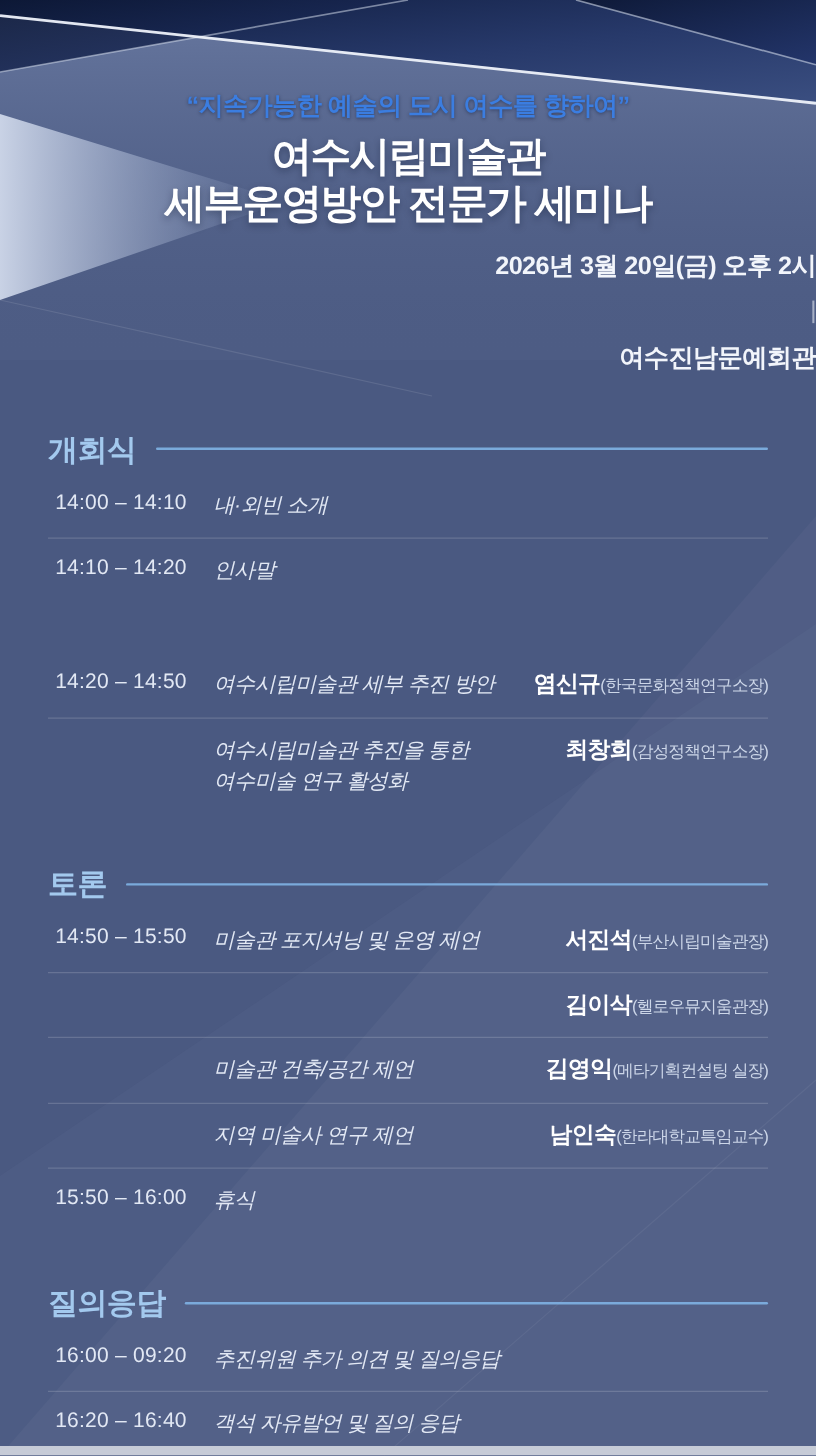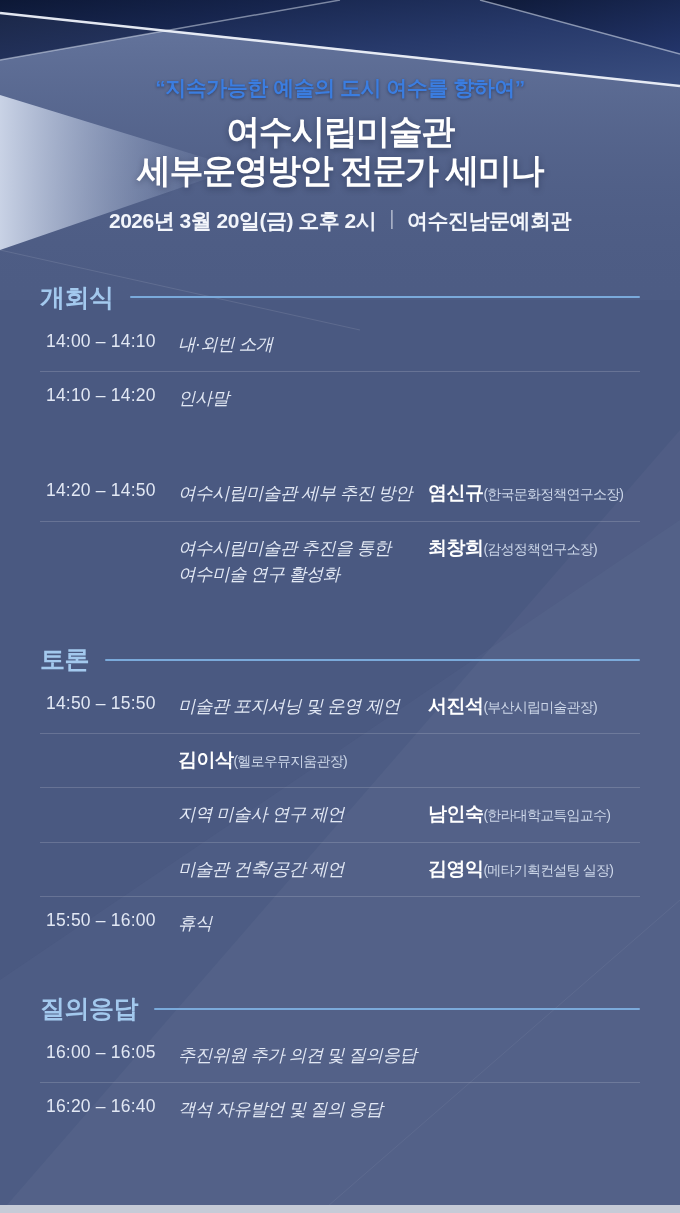--- a/index.html
+++ b/index.html
@@ -14,40 +14,40 @@
   
   .hdr { text-align:center; padding-top:74px; }
   .hdr-subtitle {
     font-size:21px; font-weight:700; color:#3b7de0; letter-spacing:-0.5px;
     text-shadow:0 1px 3px rgba(8,16,40,.45);
   }
   .hdr-title { margin-top:10px; color:#ffffff; font-weight:800;
     font-size:34px; line-height:1.16; letter-spacing:-1.5px;
     text-shadow:0 2px 6px rgba(8,16,40,.35);
   }
-  .hdr-date { margin-top:16px; display:flex; justify-content:center; align-items:flex-start; gap:13px;
-    color:#f2f5fb; font-size:21px; font-weight:600; letter-spacing:-0.5px;
+  .hdr-date { margin-top:16px; display:flex; justify-content:center; align-items:flex-end; gap:13px;
+    color:#f2f5fb; font-size:21px; font-weight:600; letter-spacing:-0.5px;flex-direction:column;
   }
   .hdr-date .sep { font-weight:300; opacity:.55; font-size:20px; }
 
   
   .sched { padding:0 40px; margin-top:46px; }
   .section { margin-top:42px; }
   .section:first-child { margin-top:0; }
   .sec-head { display:flex; align-items:center; margin-bottom:4px; }
   .sec-title { color:#a3c9ee; font-size:25px; font-weight:800; letter-spacing:-0.5px; flex:none; }
   .sec-line { flex:1; height:2px; background:#7fb3e4; margin-left:16px; border-radius:2px; opacity:.9; }
 
   .row { display:flex; align-items:flex-start; padding:13px 0 14px 6px; }
   .row + .row { border-top:1px solid rgba(255,255,255,0.16); }
   .cell-time { width:132px; flex:none; color:#e2e8f4; font-size:17.5px; letter-spacing:0.2px; }
   .cell-topic { flex:1; color:#e2e8f4; font-size:17.5px; letter-spacing:-0.5px;
     white-space:pre-line; line-height:1.5;font-style:italic; }
   .row.has-speaker .cell-topic { flex:none; width:250px; }
-  .cell-speaker { flex:1; white-space:nowrap; }
+  .cell-speaker { flex:1; white-space:nowrap;text-align:right; }
   .spk-name { color:#ffffff; font-size:19px; font-weight:800; letter-spacing:-0.5px; }
   .spk-affil { color:#ccd6e8; font-size:14px; letter-spacing:-0.8px; }
 
   .bottom-strip { position:absolute; left:0; bottom:0; width:680px; height:8px; background:#c6cbd7; z-index:3; }
 </style>
 </head>
 <body>
 
 <svg class="bg-svg" width="680" height="1213" viewBox="0 0 680 1213">
   <defs>
@@ -153,45 +153,45 @@
         </span>
       </div>
       <div class="row has-speaker">
         <span class="cell-time"></span>
         <span class="cell-speaker">
           <span class="spk-name">김이삭</span><span class="spk-affil">(헬로우뮤지움관장)</span>
         </span>
       </div>
       <div class="row has-speaker">
         <span class="cell-time"></span>
+        <span class="cell-topic">미술관 건축/공간 제언</span>
+        <span class="cell-speaker">
+          <span class="spk-name">김영익</span><span class="spk-affil">(메타기획컨설팅 실장)</span>
+        </span>
+      </div>
+      <div class="row has-speaker">
+        <span class="cell-time"></span>
         <span class="cell-topic">지역 미술사 연구 제언</span>
         <span class="cell-speaker">
           <span class="spk-name">남인숙</span><span class="spk-affil">(한라대학교특임교수)</span>
-        </span>
-      </div>
-      <div class="row has-speaker">
-        <span class="cell-time"></span>
-        <span class="cell-topic">미술관 건축/공간 제언</span>
-        <span class="cell-speaker">
-          <span class="spk-name">김영익</span><span class="spk-affil">(메타기획컨설팅 실장)</span>
         </span>
       </div>
       <div class="row">
         <span class="cell-time">15:50 – 16:00</span>
         <span class="cell-topic">휴식</span>
       </div>
     </div>
 
     <div class="section">
       <div class="sec-head">
         <span class="sec-title">질의응답</span>
         <span class="sec-line"></span>
       </div>
       <div class="row">
-        <span class="cell-time">16:00 – 16:05</span>
+        <span class="cell-time">16:00 – 09:20</span>
         <span class="cell-topic">추진위원 추가 의견 및 질의응답</span>
       </div>
       <div class="row">
         <span class="cell-time">16:20 – 16:40</span>
         <span class="cell-topic">객석 자유발언 및 질의 응답</span>
       </div>
     </div>
 
   </div>
 

